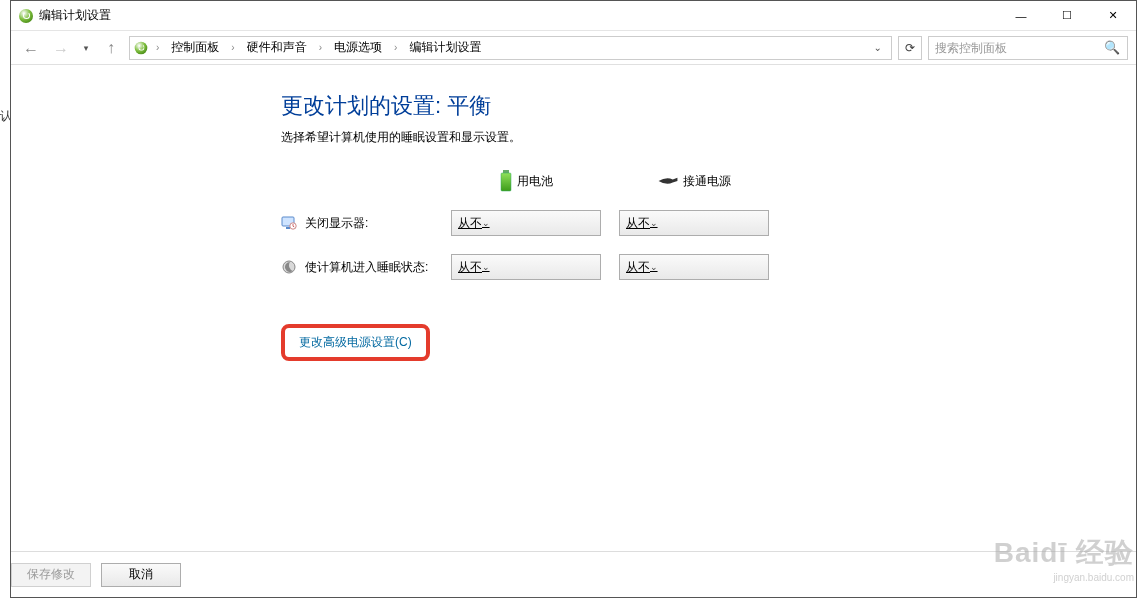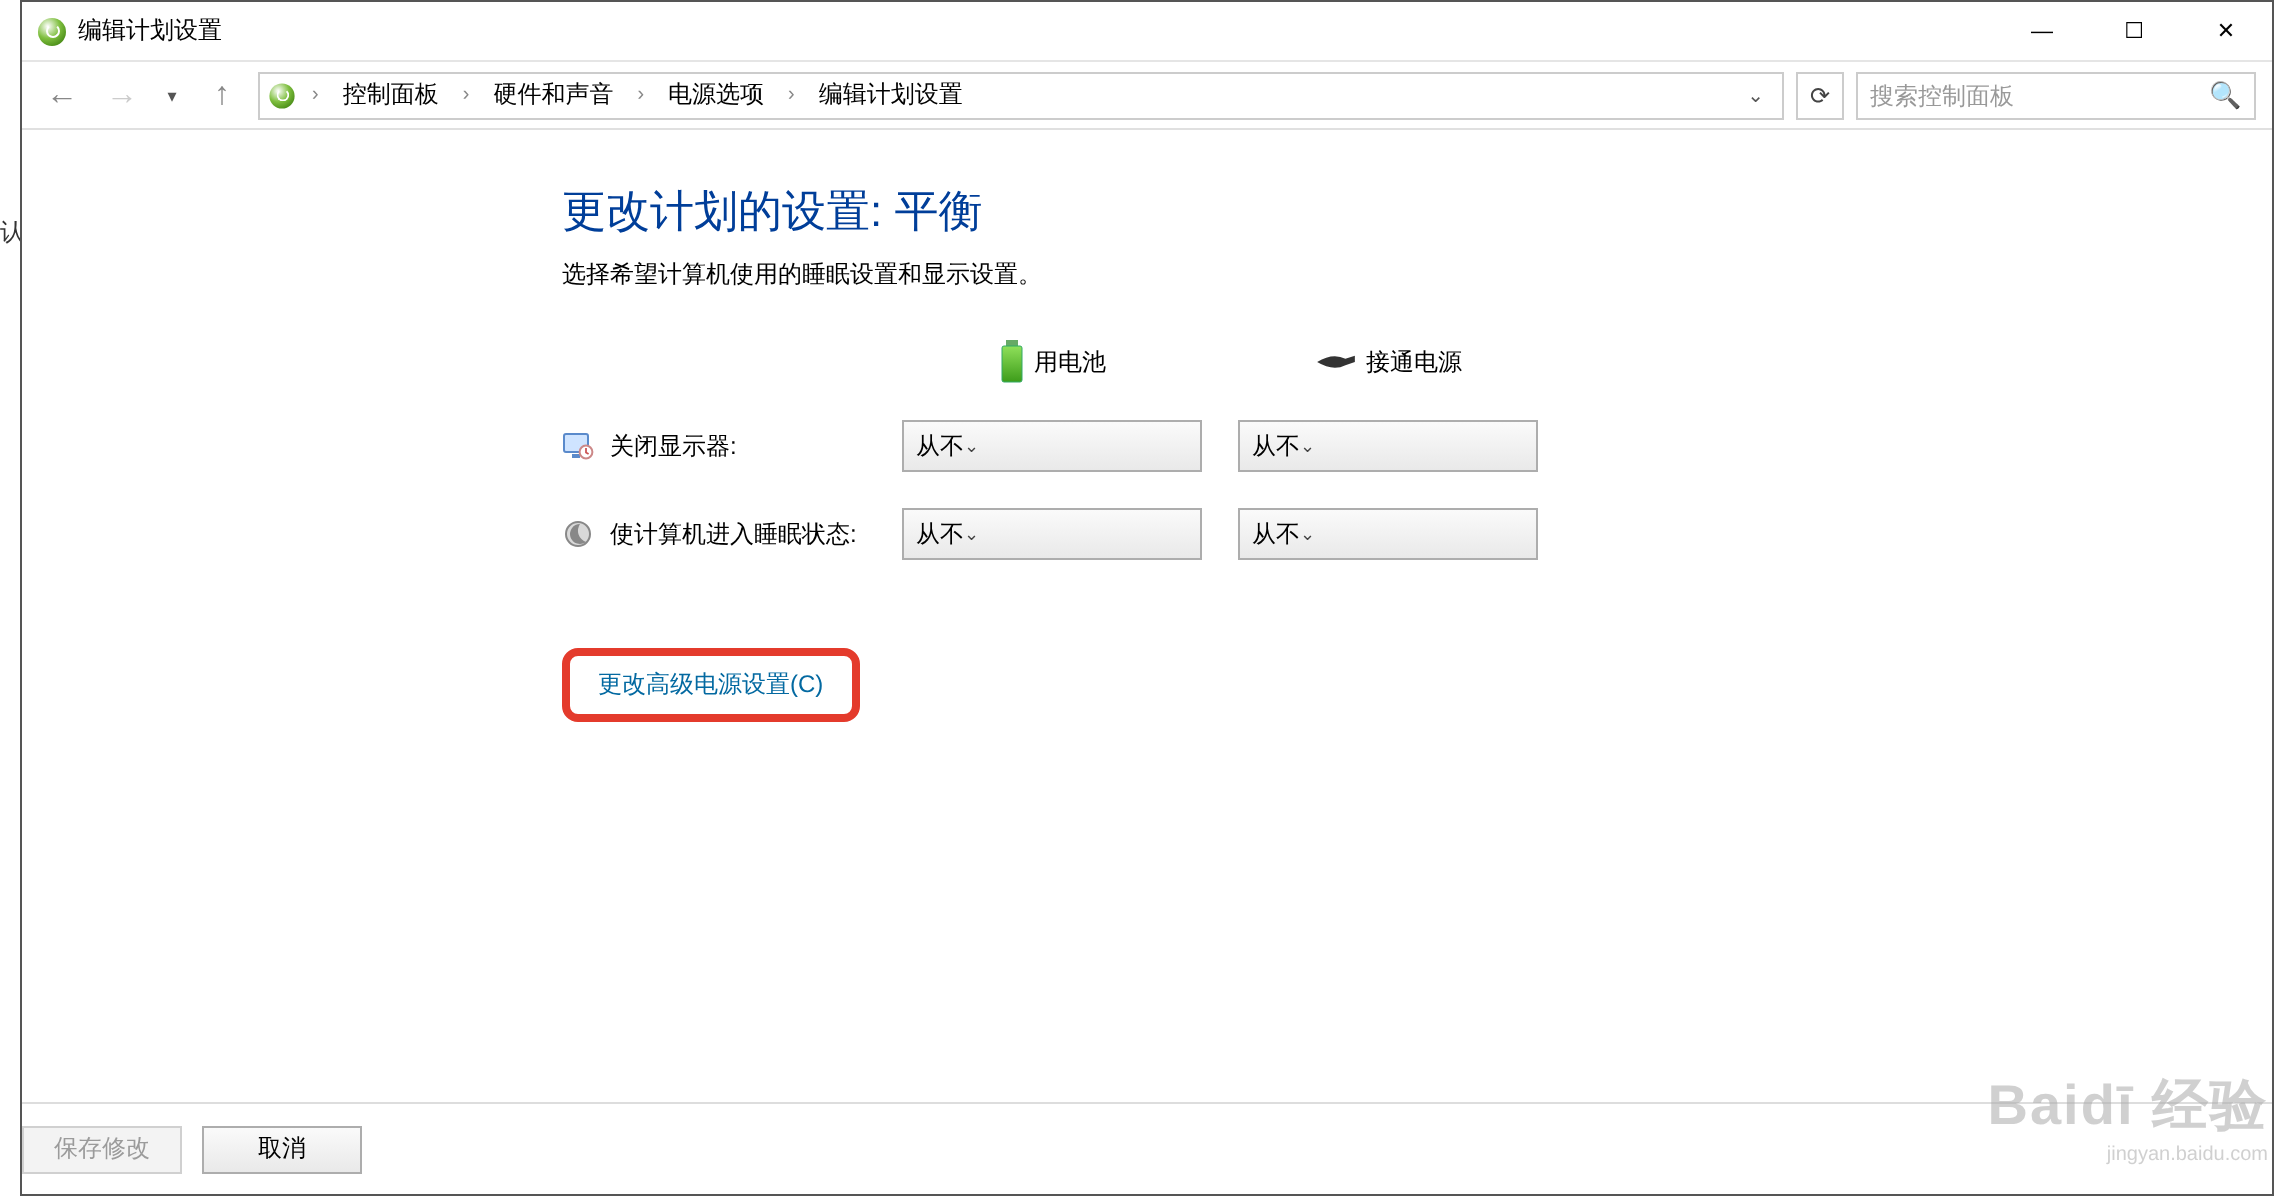--- a/index.html
+++ b/index.html
@@ -116,20 +116,21 @@
       font-size: 12px; color: #000;
     }
     .dropdown {
       height: 24px;
       border: 1px solid #adadad;
       background: linear-gradient(#fafafa,#e9e9e9);
       display: flex; align-items: center; justify-content: flex-start;
       padding: 12px 6px;
       font-size: 12px;
       cursor: pointer;
+      text-decoration: underline;
     }
     .dropdown-caret { font-size: 9px; color: #444; }
     .adv-link-wrap {
       margin-top: 44px;
       display: inline-block;
       border: 4px solid #e43b2c;
       border-radius: 8px;
       padding: 6px 14px;
     }
     .adv-link {

